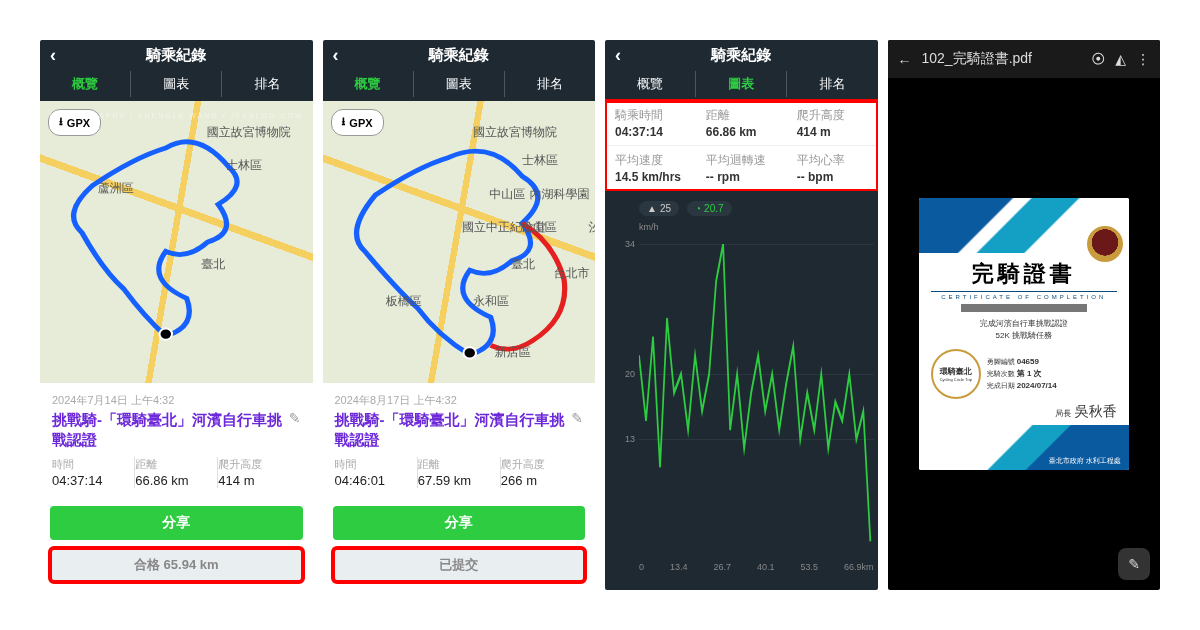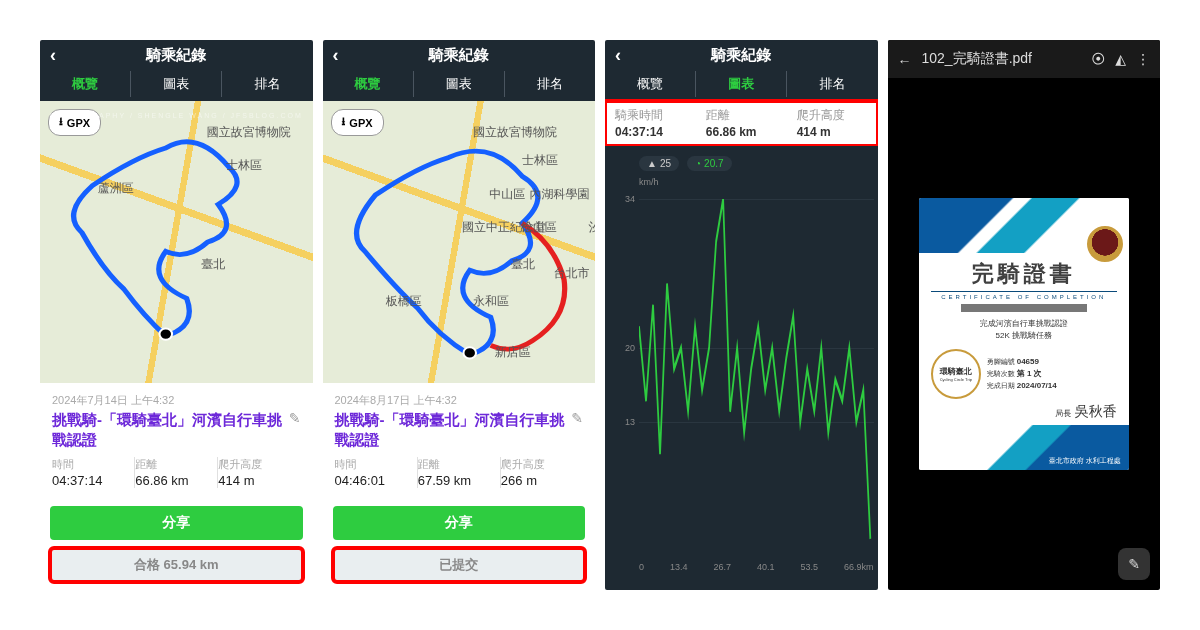--- a/index.html
+++ b/index.html
@@ -59,21 +59,21 @@
   .gridline { position: absolute; left: 0; right: 0; border-top: 1px solid #2a3640; }
   
   .pdf-top { background: #1a1a1a; color: #ddd; display: flex; align-items: center; padding: 10px 10px; gap: 10px; font-size: 14px; }
   .pdf-top .fname { flex: 1; }
   .pdf-top .icn { font-size: 14px; }
   .cert-wrap { flex: 1; display: flex; align-items: center; justify-content: center; padding: 30px 10px; }
   .cert { width: 210px; background: #fff; border-radius: 2px; overflow: hidden; display: flex; flex-direction: column; position: relative; }
   .cert-wave-top { height: 55px; background: linear-gradient(135deg, #0a5aa0 0%, #0a5aa0 35%, #fff 36%, #fff 42%, #13a0c4 43%, #13a0c4 60%, #fff 61%); position: relative; }
   .medal { position: absolute; right: 6px; top: 28px; width: 36px; height: 36px; background: radial-gradient(circle at 50% 45%, #6b1818 55%, #c89b3c 56%); border-radius: 50%; border: 2px solid #c89b3c; }
   .cert-body { flex: 1; padding: 6px 12px 4px; text-align: center; }
-  .cert-title { font-size: 22px; font-weight: bold; color: #404040; letter-spacing: 4px; }
+  .cert-title { font-size: 22px; font-weight: bold; color: #000000; letter-spacing: 4px; }
   .cert-sub { font-size: 6px; letter-spacing: 3px; color: #0a4a7a; border-top: 1px solid #0a4a7a; padding-top: 2px; margin-top: 2px; }
   .congrats { font-size: 12px; font-weight: bold; margin-top: 8px; color: #333; }
   .redact { height: 8px; background: #777; margin: 4px 30px; }
   .cert-desc { font-size: 8px; color: #333; margin-top: 6px; line-height: 1.4; }
   .cert-info-row { display: flex; justify-content: space-between; align-items: center; margin-top: 8px; gap: 6px; }
   .cert-logo { width: 50px; height: 50px; border: 2px solid #c89b3c; border-radius: 50%; display: flex; align-items: center; justify-content: center; flex-direction: column; font-size: 8px; font-weight: bold; color: #333; }
   .cert-details { flex: 1; text-align: left; font-size: 7px; color: #333; line-height: 1.5; }
   .cert-details b { font-size: 8px; }
   .signature { font-size: 14px; font-family: cursive; color: #333; margin-top: 4px; text-align: right; }
   .cert-wave-bot { height: 45px; background: linear-gradient(315deg, #0a5aa0 0%, #0a5aa0 40%, #13a0c4 41%, #13a0c4 55%, #fff 56%); display: flex; align-items: flex-end; justify-content: flex-end; padding: 4px 8px; }
@@ -216,20 +216,34 @@
             <div class="lbl">騎乘時間</div>
             <div class="val">04:37:14</div>
           </div>
         <div class="stat-cell">
             <div class="lbl">距離</div>
             <div class="val">66.86 km</div>
           </div>
         <div class="stat-cell">
             <div class="lbl">爬升高度</div>
             <div class="val">414 m</div>
+          </div>
+      </div>
+      <div class="stat-row">
+        <div class="stat-cell">
+            <div class="lbl">平均速度</div>
+            <div class="val">14.5 km/hrs</div>
+          </div>
+        <div class="stat-cell">
+            <div class="lbl">平均迴轉速</div>
+            <div class="val">-- rpm</div>
+          </div>
+        <div class="stat-cell">
+            <div class="lbl">平均心率</div>
+            <div class="val">-- bpm</div>
           </div>
       </div>
     </div>
     <div class="chart-box">
       <div class="badges">
         <div class="badge">
             <span>▲</span>
             <span>25</span>
           </div>
         <div class="badge g">

